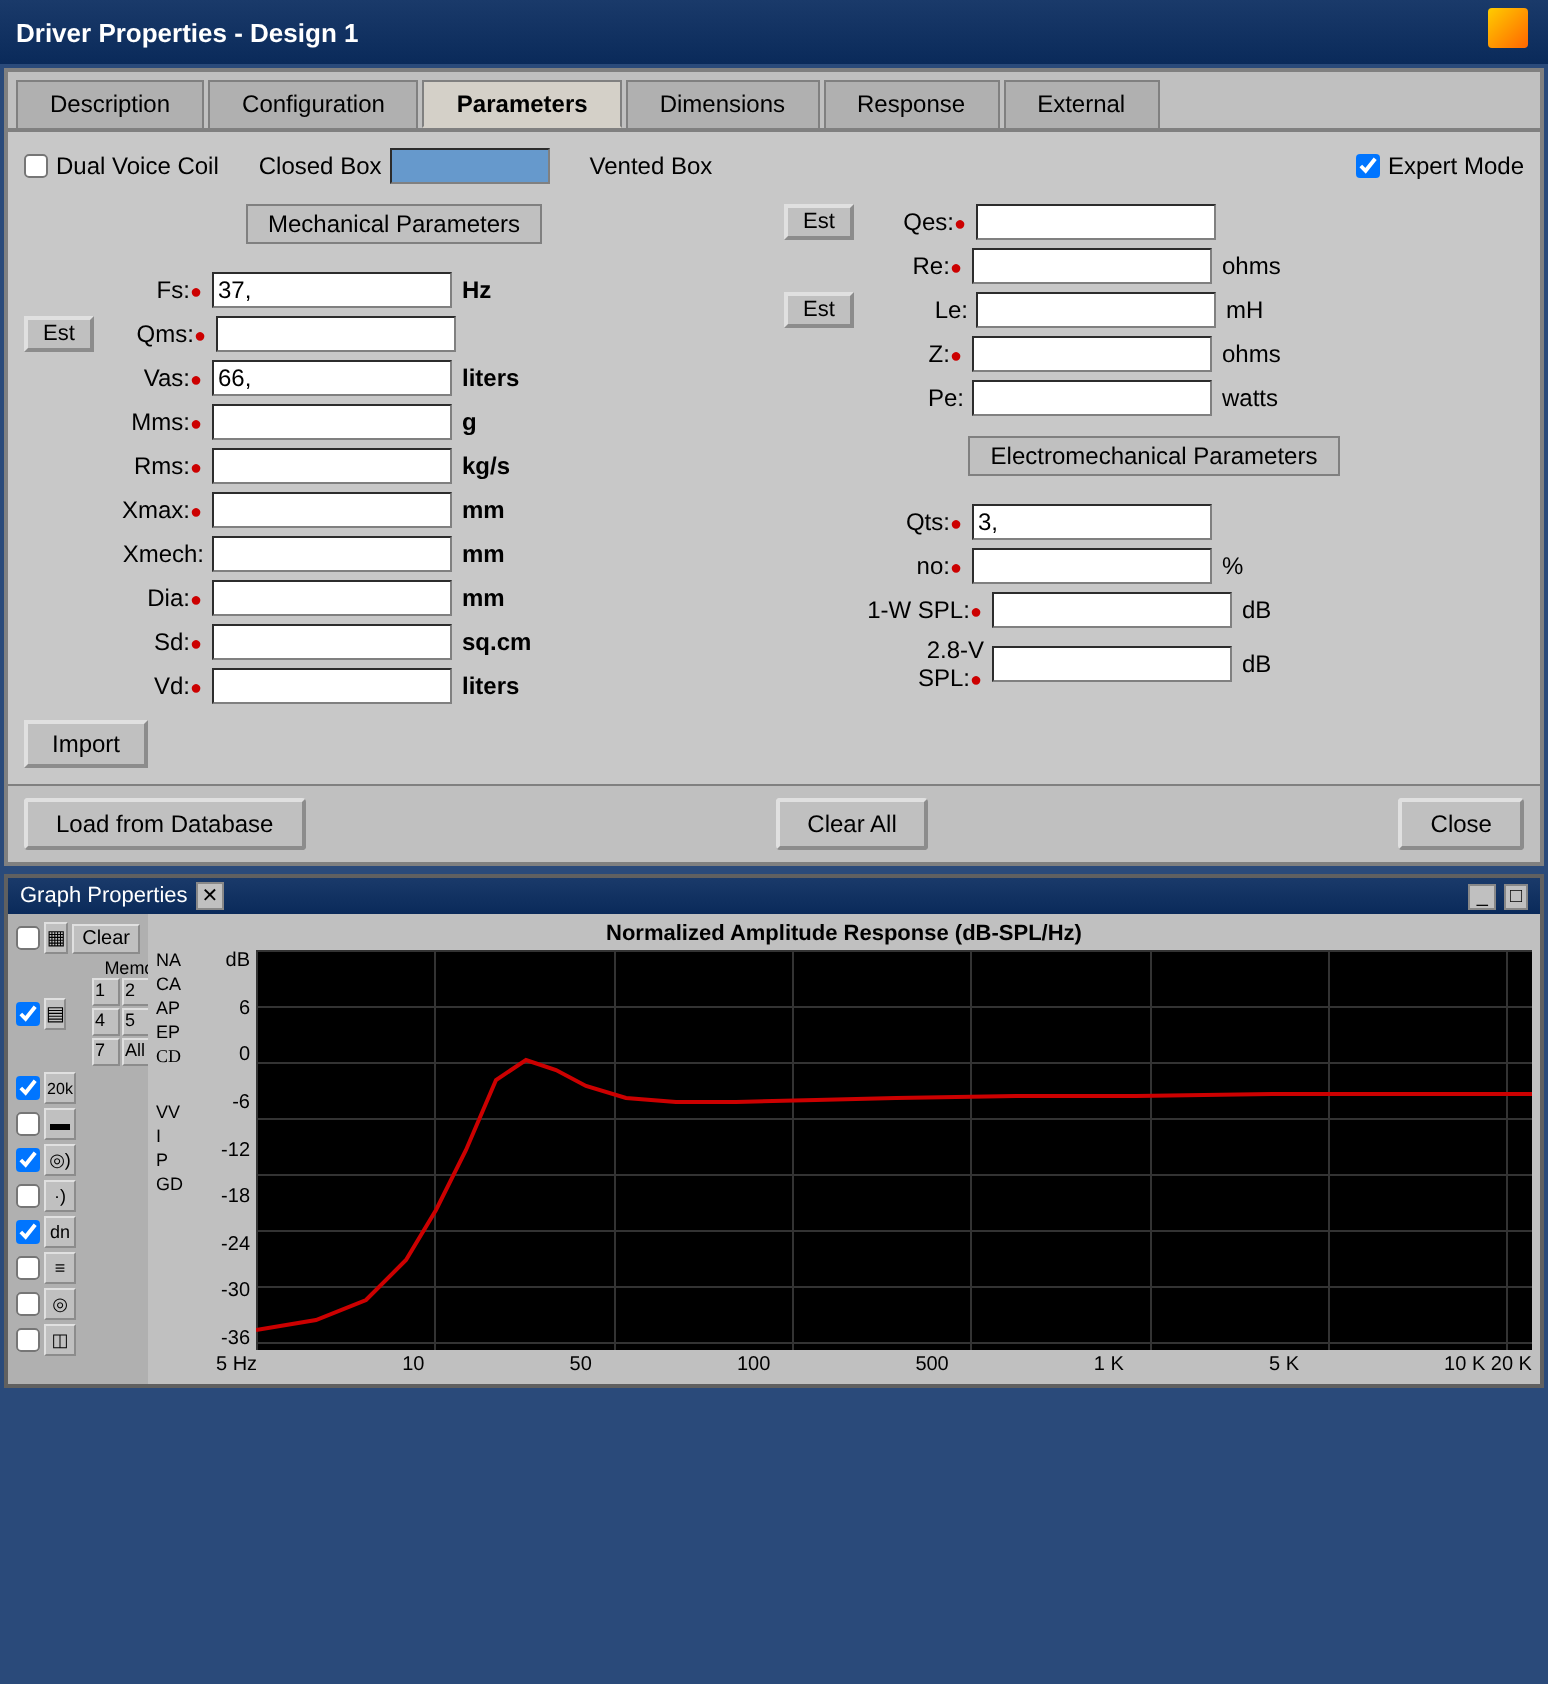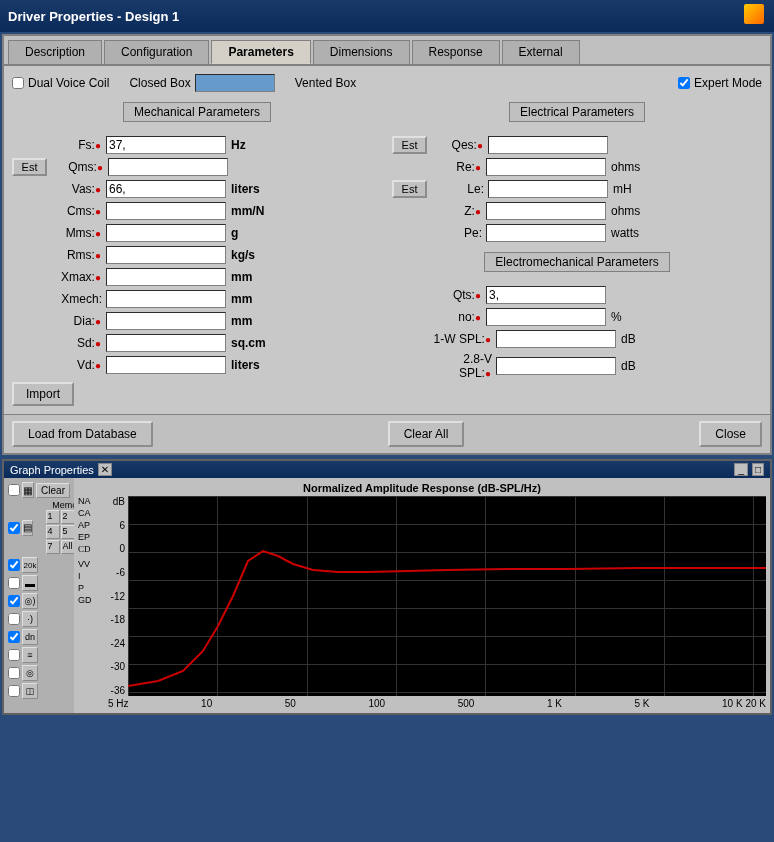--- a/index.html
+++ b/index.html
@@ -442,26 +442,20 @@
           <span class="param-unit"></span>
         </div>
 
         <div class="param-row">
           <span class="est-spacer"></span>
           <span class="param-label">Vas:<span class="param-bullet">●</span></span>
           <input class="param-input" type="text" value="66," style="">
           <span class="param-unit">liters</span>
         </div>
 
-        <div class="param-row">
-          <span class="est-spacer"></span>
-          <span class="param-label">Cms:<span class="param-bullet">●</span></span>
-          <input class="param-input" type="text" value="" style="">
-          <span class="param-unit">mm/N</span>
-        </div>
 
         <div class="param-row">
           <span class="est-spacer"></span>
           <span class="param-label">Mms:<span class="param-bullet">●</span></span>
           <input class="param-input" type="text" value="" style="">
           <span class="param-unit">g</span>
         </div>
 
         <div class="param-row">
           <span class="est-spacer"></span>
@@ -505,23 +499,20 @@
           <span class="param-unit">liters</span>
         </div>
 
         <div class="bottom-buttons">
           <button class="import-button">Import</button>
         </div>
       </div>
 
       <div class="right-params">
 
-        <div class="section-header-wrapper">
-          <span class="section-header">Electrical Parameters</span>
-        </div>
 
         <div class="right-param-row">
           <button class="est-button">Est</button>
           <span class="right-param-label">Qes:<span class="param-bullet">●</span></span>
           <input class="right-param-input" type="text" value="" style="">
           <span class="right-param-unit"></span>
         </div>
 
         <div class="right-param-row">
           <span class="est-spacer"></span>
@@ -682,21 +673,21 @@
 
     <div class="graph-area-wrapper">
       <div class="graph-top-label">Normalized Amplitude Response (dB-SPL/Hz)</div>
       <div style="display:flex;">
 
         <div style="display:flex;flex-direction:column;width:20px;font-size:9px;justify-content:flex-start;padding-top:0px;">
           <span style="margin-bottom:2px;">NA</span>
           <span style="margin-bottom:2px;">CA</span>
           <span style="margin-bottom:2px;">AP</span>
           <span style="margin-bottom:2px;">EP</span>
-          <span style="margin-bottom:5px;font-family:Liberation Serif, serif;">CD</span>
+          <span style="margin-bottom:18px;font-family:Liberation Serif, serif;">CD</span>
           <span style="margin-bottom:2px;">VV</span>
           <span style="margin-bottom:2px;">I</span>
           <span style="margin-bottom:2px;">P</span>
           <span style="margin-bottom:2px;">GD</span>
         </div>
         <div class="graph-main" style="flex:1;">
 
           <div class="graph-y-labels">
             <span>dB</span>
             <span>6</span>

